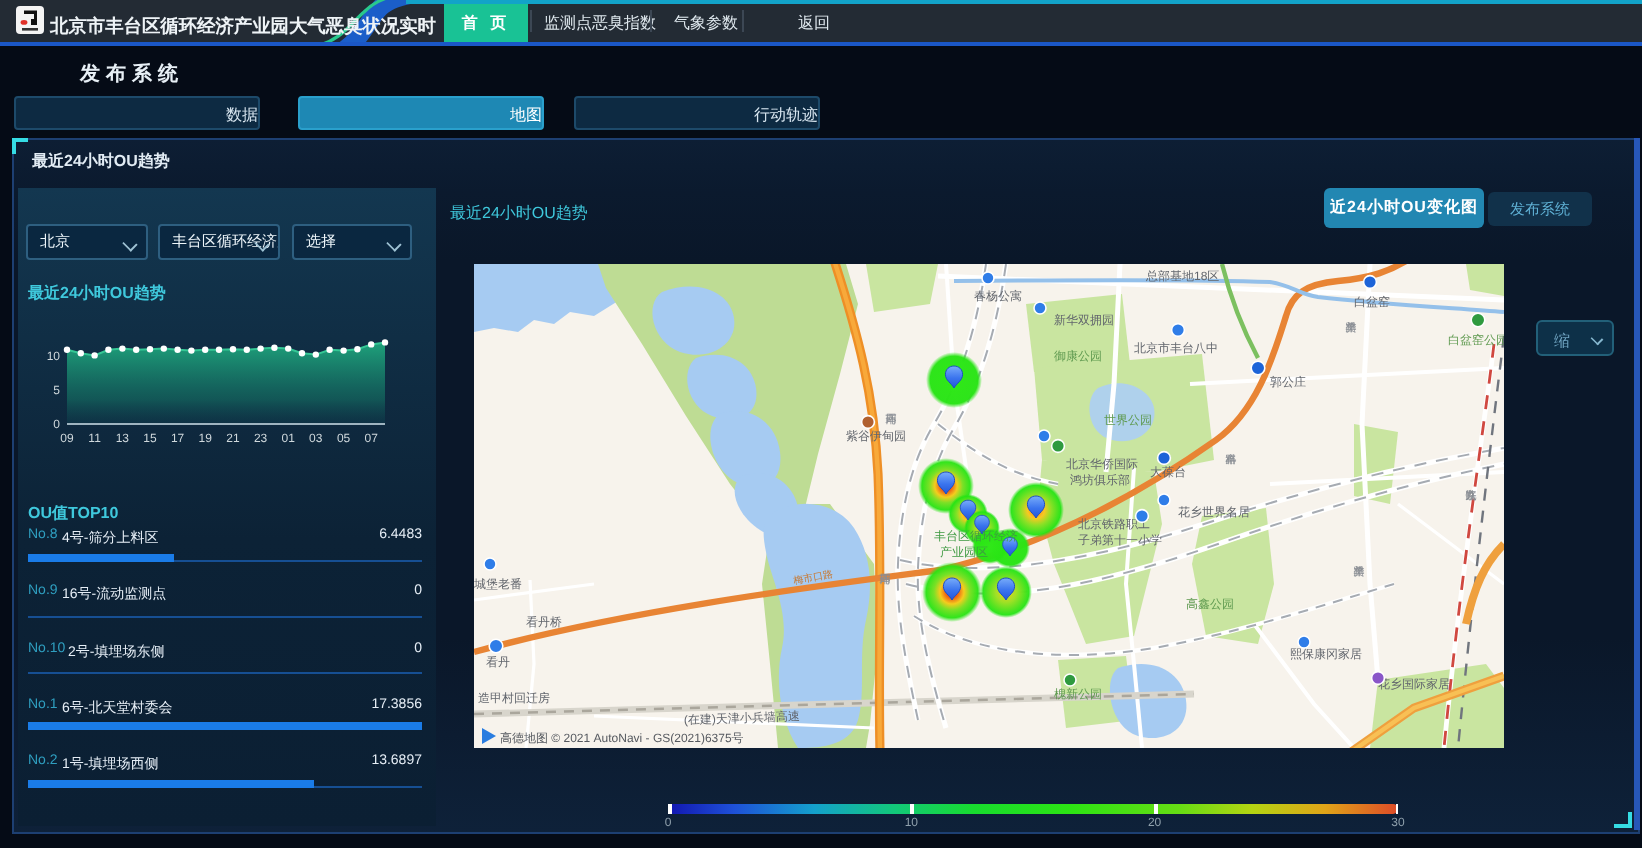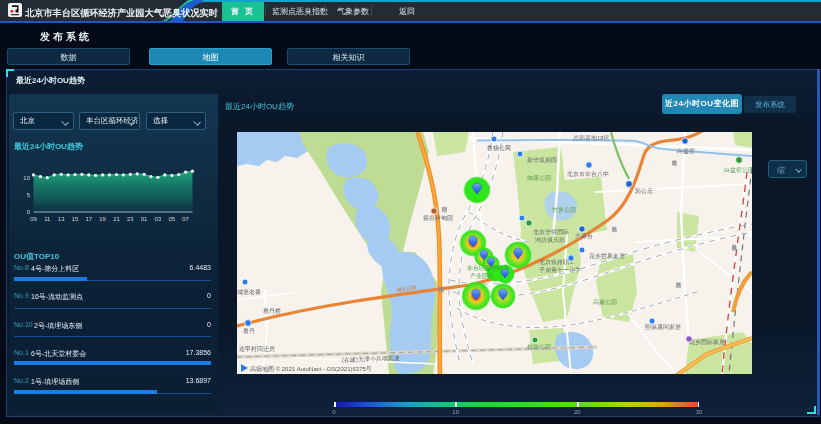--- a/index.html
+++ b/index.html
@@ -5,21 +5,21 @@
 .abs{position:absolute}
 #topbar{left:0;top:0;width:821px;height:20.5px;background:#232b34}
 #cyantop{left:203px;top:0;width:618px;height:1.5px;background:#12a3c9}
 #blueline{left:0;top:20.5px;width:821px;height:2px;background:#1b57c6}
 #logo{left:8px;top:3px;width:14px;height:14px;background:#f4f4f4;border-radius:2px}
 #title{left:25px;top:6.5px;font-size:9.2px;font-weight:bold;color:#eef3f6;white-space:nowrap}
 #navgreen{left:222px;top:1.5px;width:42px;height:19px;background:#19c295;color:#fff;font-size:8px;letter-spacing:2px;text-align:center;line-height:19px;font-weight:bold}
 .navitem{top:6px;font-size:8px;color:#dfe8ee;white-space:nowrap}
 .navdiv{top:5px;width:1px;height:11px;background:#3c4754}
 #fabu{left:40px;top:30px;font-size:10px;font-weight:bold;color:#e8f0f6;letter-spacing:3px}
-.tab{top:48px;width:123px;height:17px;background:#0d2a42;border:1px solid #1d4a6a;border-radius:2px;color:#d8e6f0;font-size:8px;text-align:center;line-height:17px;box-sizing:border-box}
+.tab{top:48px;width:123px;height:17px;background:#0d2a42;border:1px solid #1d4a6a;border-radius:2px;color:#d8e6f0;font-size:8px;text-align:right;line-height:17px;box-sizing:border-box}
 .tab.act{background:#1e88b4;border-color:#2aa0cc;color:#fff}
 #panel{left:6px;top:69px;width:812px;height:346px;background:linear-gradient(180deg,#0d1e34 0px,#0b1a2e 26px,#0a1729 60px,#0a1729 72%,#0e2139 100%);border:1px solid #1d3f72}
 .corn{background:#35dce4}
 #ptitle{left:16px;top:75px;font-size:8px;font-weight:bold;color:#e2ecf4}
 #sidebar{left:9px;top:94px;width:209px;height:319px;background:linear-gradient(180deg,#133750,#0c2236 55%,#0b1f33)}
 .sel{top:112px;height:18px;background:#0a2740;border:1px solid #2e5f80;border-radius:2px;box-sizing:border-box;color:#eef6fa;font-size:7.5px;line-height:16px;padding-left:6px;white-space:nowrap;overflow:hidden}
 .sel .ch{position:absolute;right:5px;top:6px;width:5px;height:5px;border-right:1px solid #9fc2d4;border-bottom:1px solid #9fc2d4;transform:rotate(45deg) scale(1,.8);transform-origin:center}
 .cy{color:#3fc8dc;font-size:8px;font-weight:bold}
 .rank{font-size:7px;color:#2f9fc0}
 .iname{font-size:7px;color:#e6eef6;white-space:nowrap}
@@ -55,21 +55,21 @@
 <div class="abs" id="navgreen">首 页</div>
 <div class="abs navitem" style="left:272px">监测点恶臭指数</div>
 <div class="abs navitem" style="left:337px">气象参数</div>
 <div class="abs navitem" style="left:399px">返回</div>
 <div class="abs navdiv" style="left:265px"></div>
 <div class="abs navdiv" style="left:325px"></div>
 <div class="abs navdiv" style="left:371px"></div>
 <div class="abs" id="fabu">发布系统</div>
 <div class="abs tab" style="left:7px">数据</div>
 <div class="abs tab act" style="left:149px">地图</div>
-<div class="abs tab" style="left:287px">相关知识</div>
+<div class="abs tab" style="left:287px">行动轨迹</div>
 <div class="abs" id="panel"></div>
 <div class="abs corn" style="left:6px;top:69px;width:8px;height:2px"></div>
 <div class="abs corn" style="left:6px;top:69px;width:2px;height:8px"></div>
 <div class="abs corn" style="left:807px;top:412px;width:9px;height:2px"></div>
 <div class="abs corn" style="left:814px;top:406px;width:2px;height:8px"></div>
 <div class="abs" style="left:817px;top:69px;width:2.5px;height:346px;background:#2757b8"></div>
 <div class="abs" id="ptitle">最近24小时OU趋势</div>
 <div class="abs" id="sidebar"></div>
 <div class="abs sel" style="left:13px;width:61px">北京<span class="ch"></span></div>
 <div class="abs sel" style="left:79px;width:61px">丰台区循环经济产<span class="ch"></span></div>

